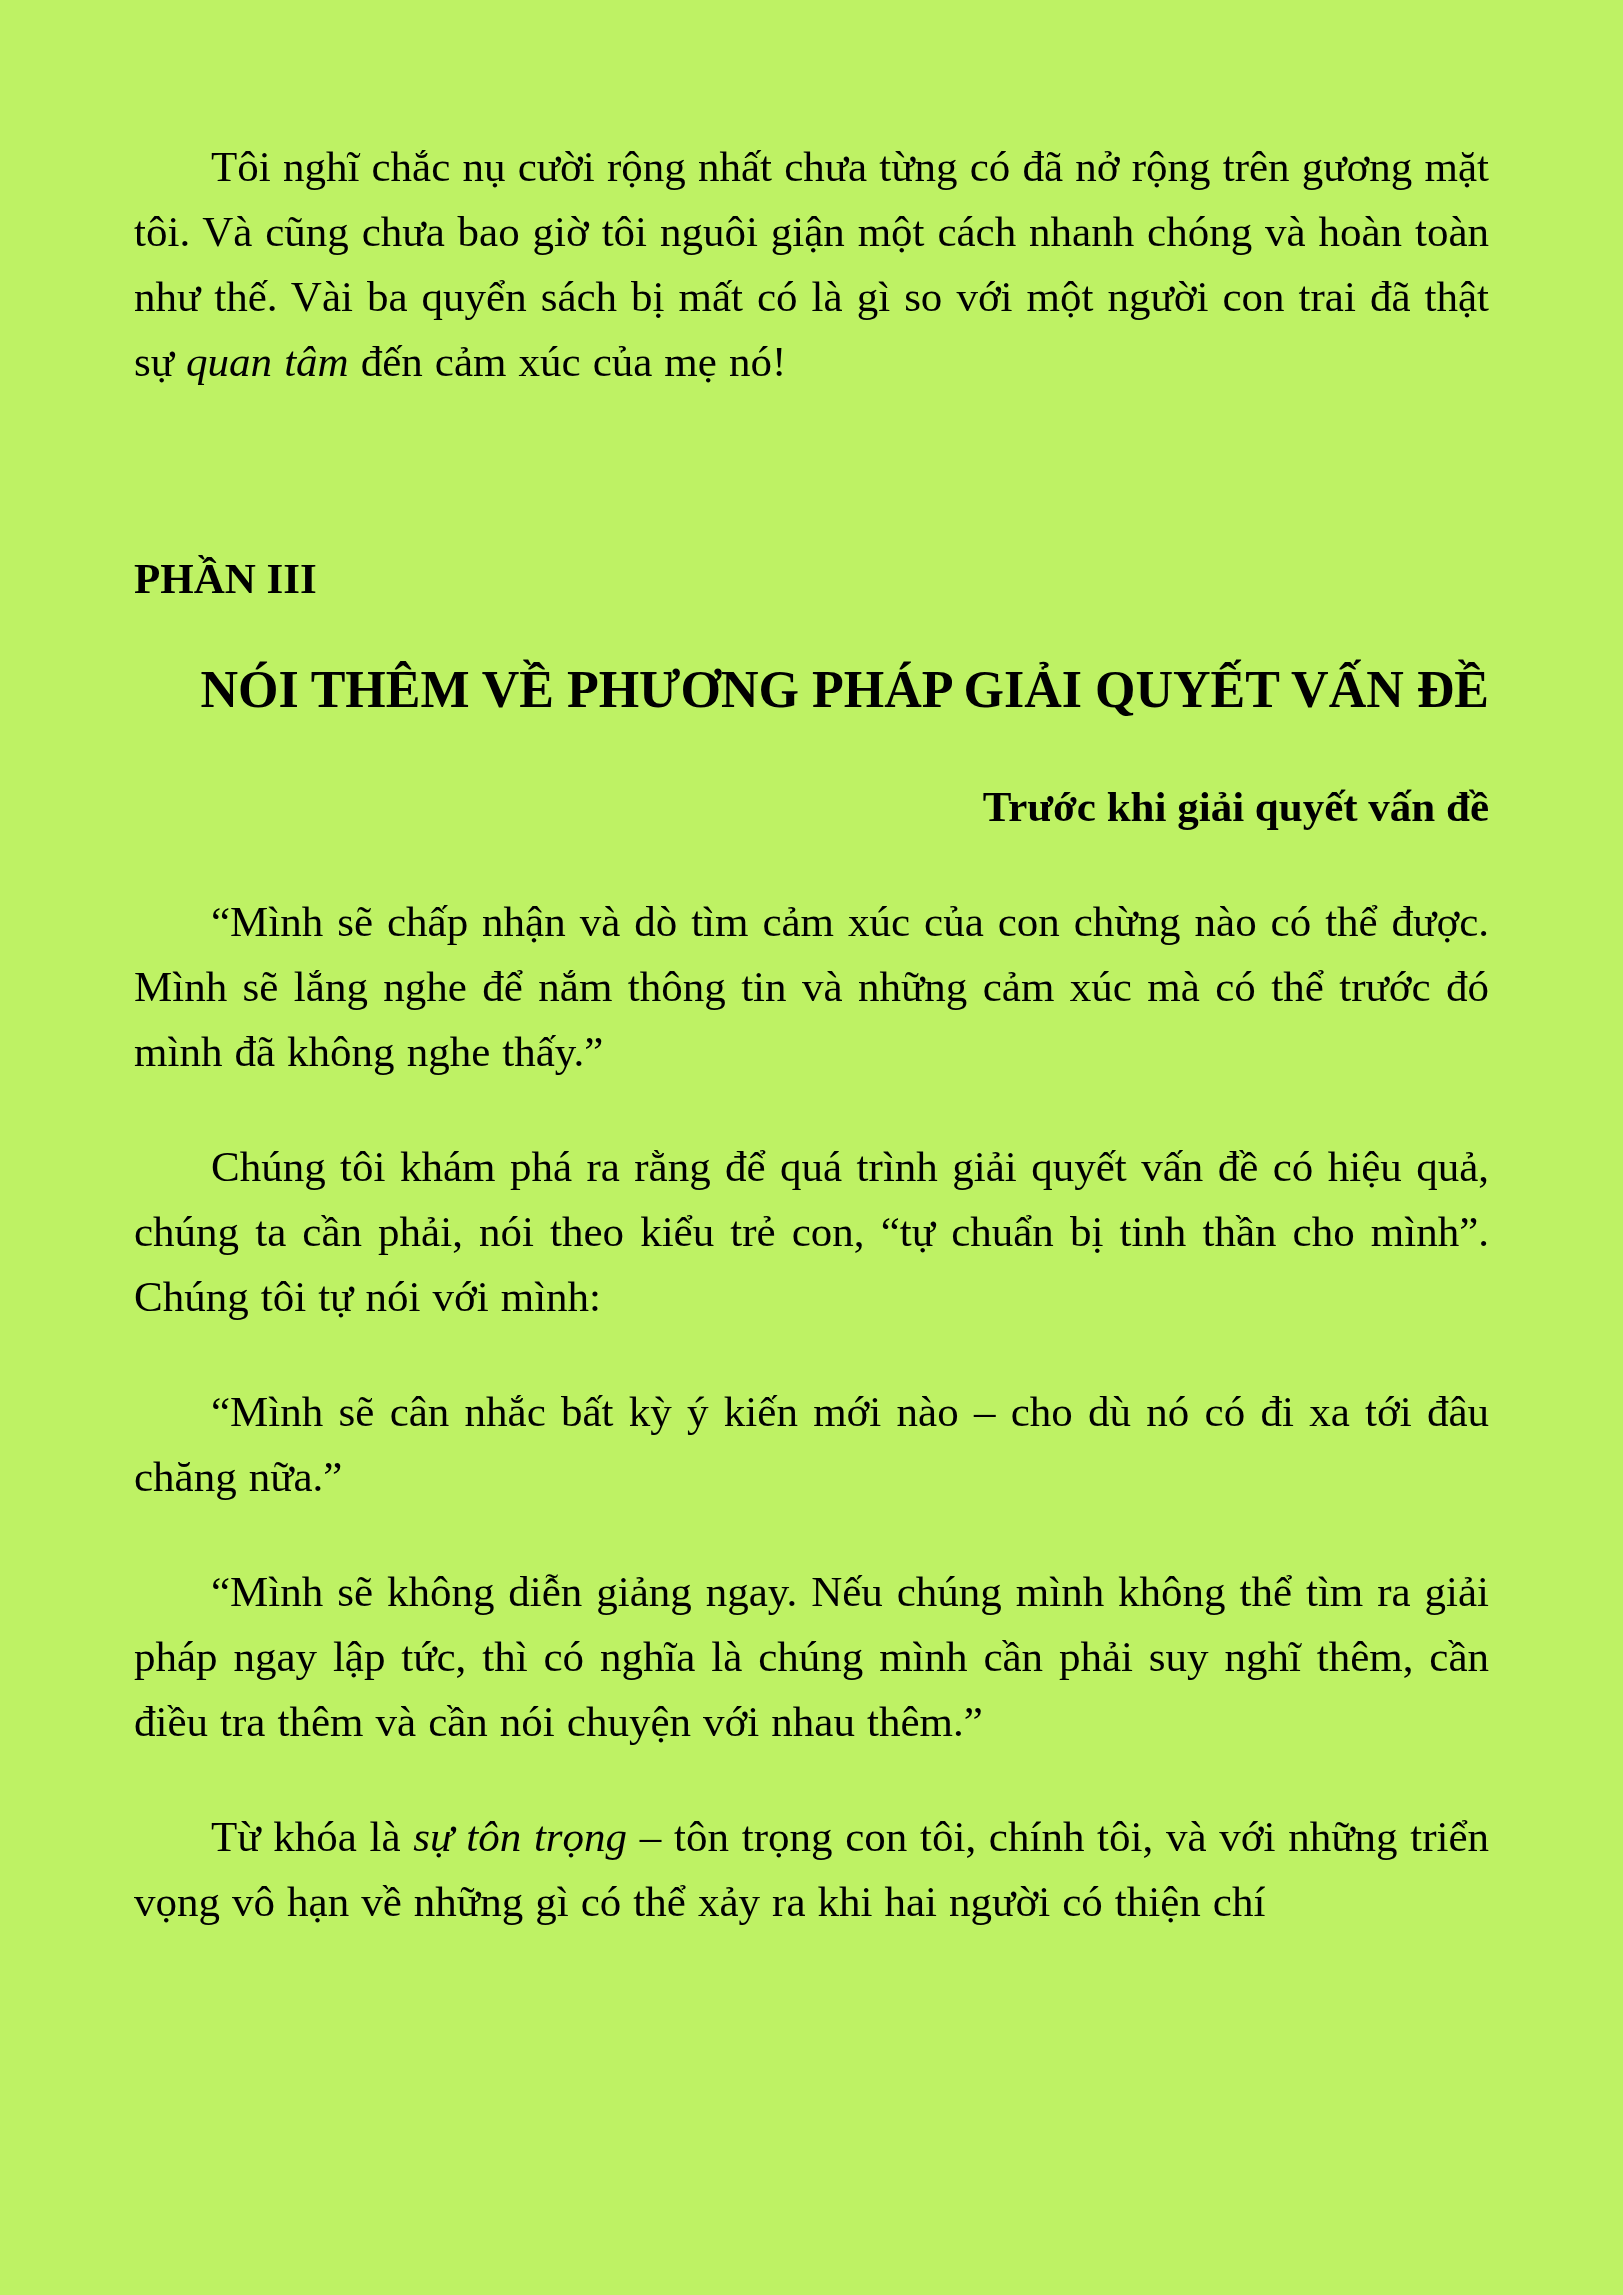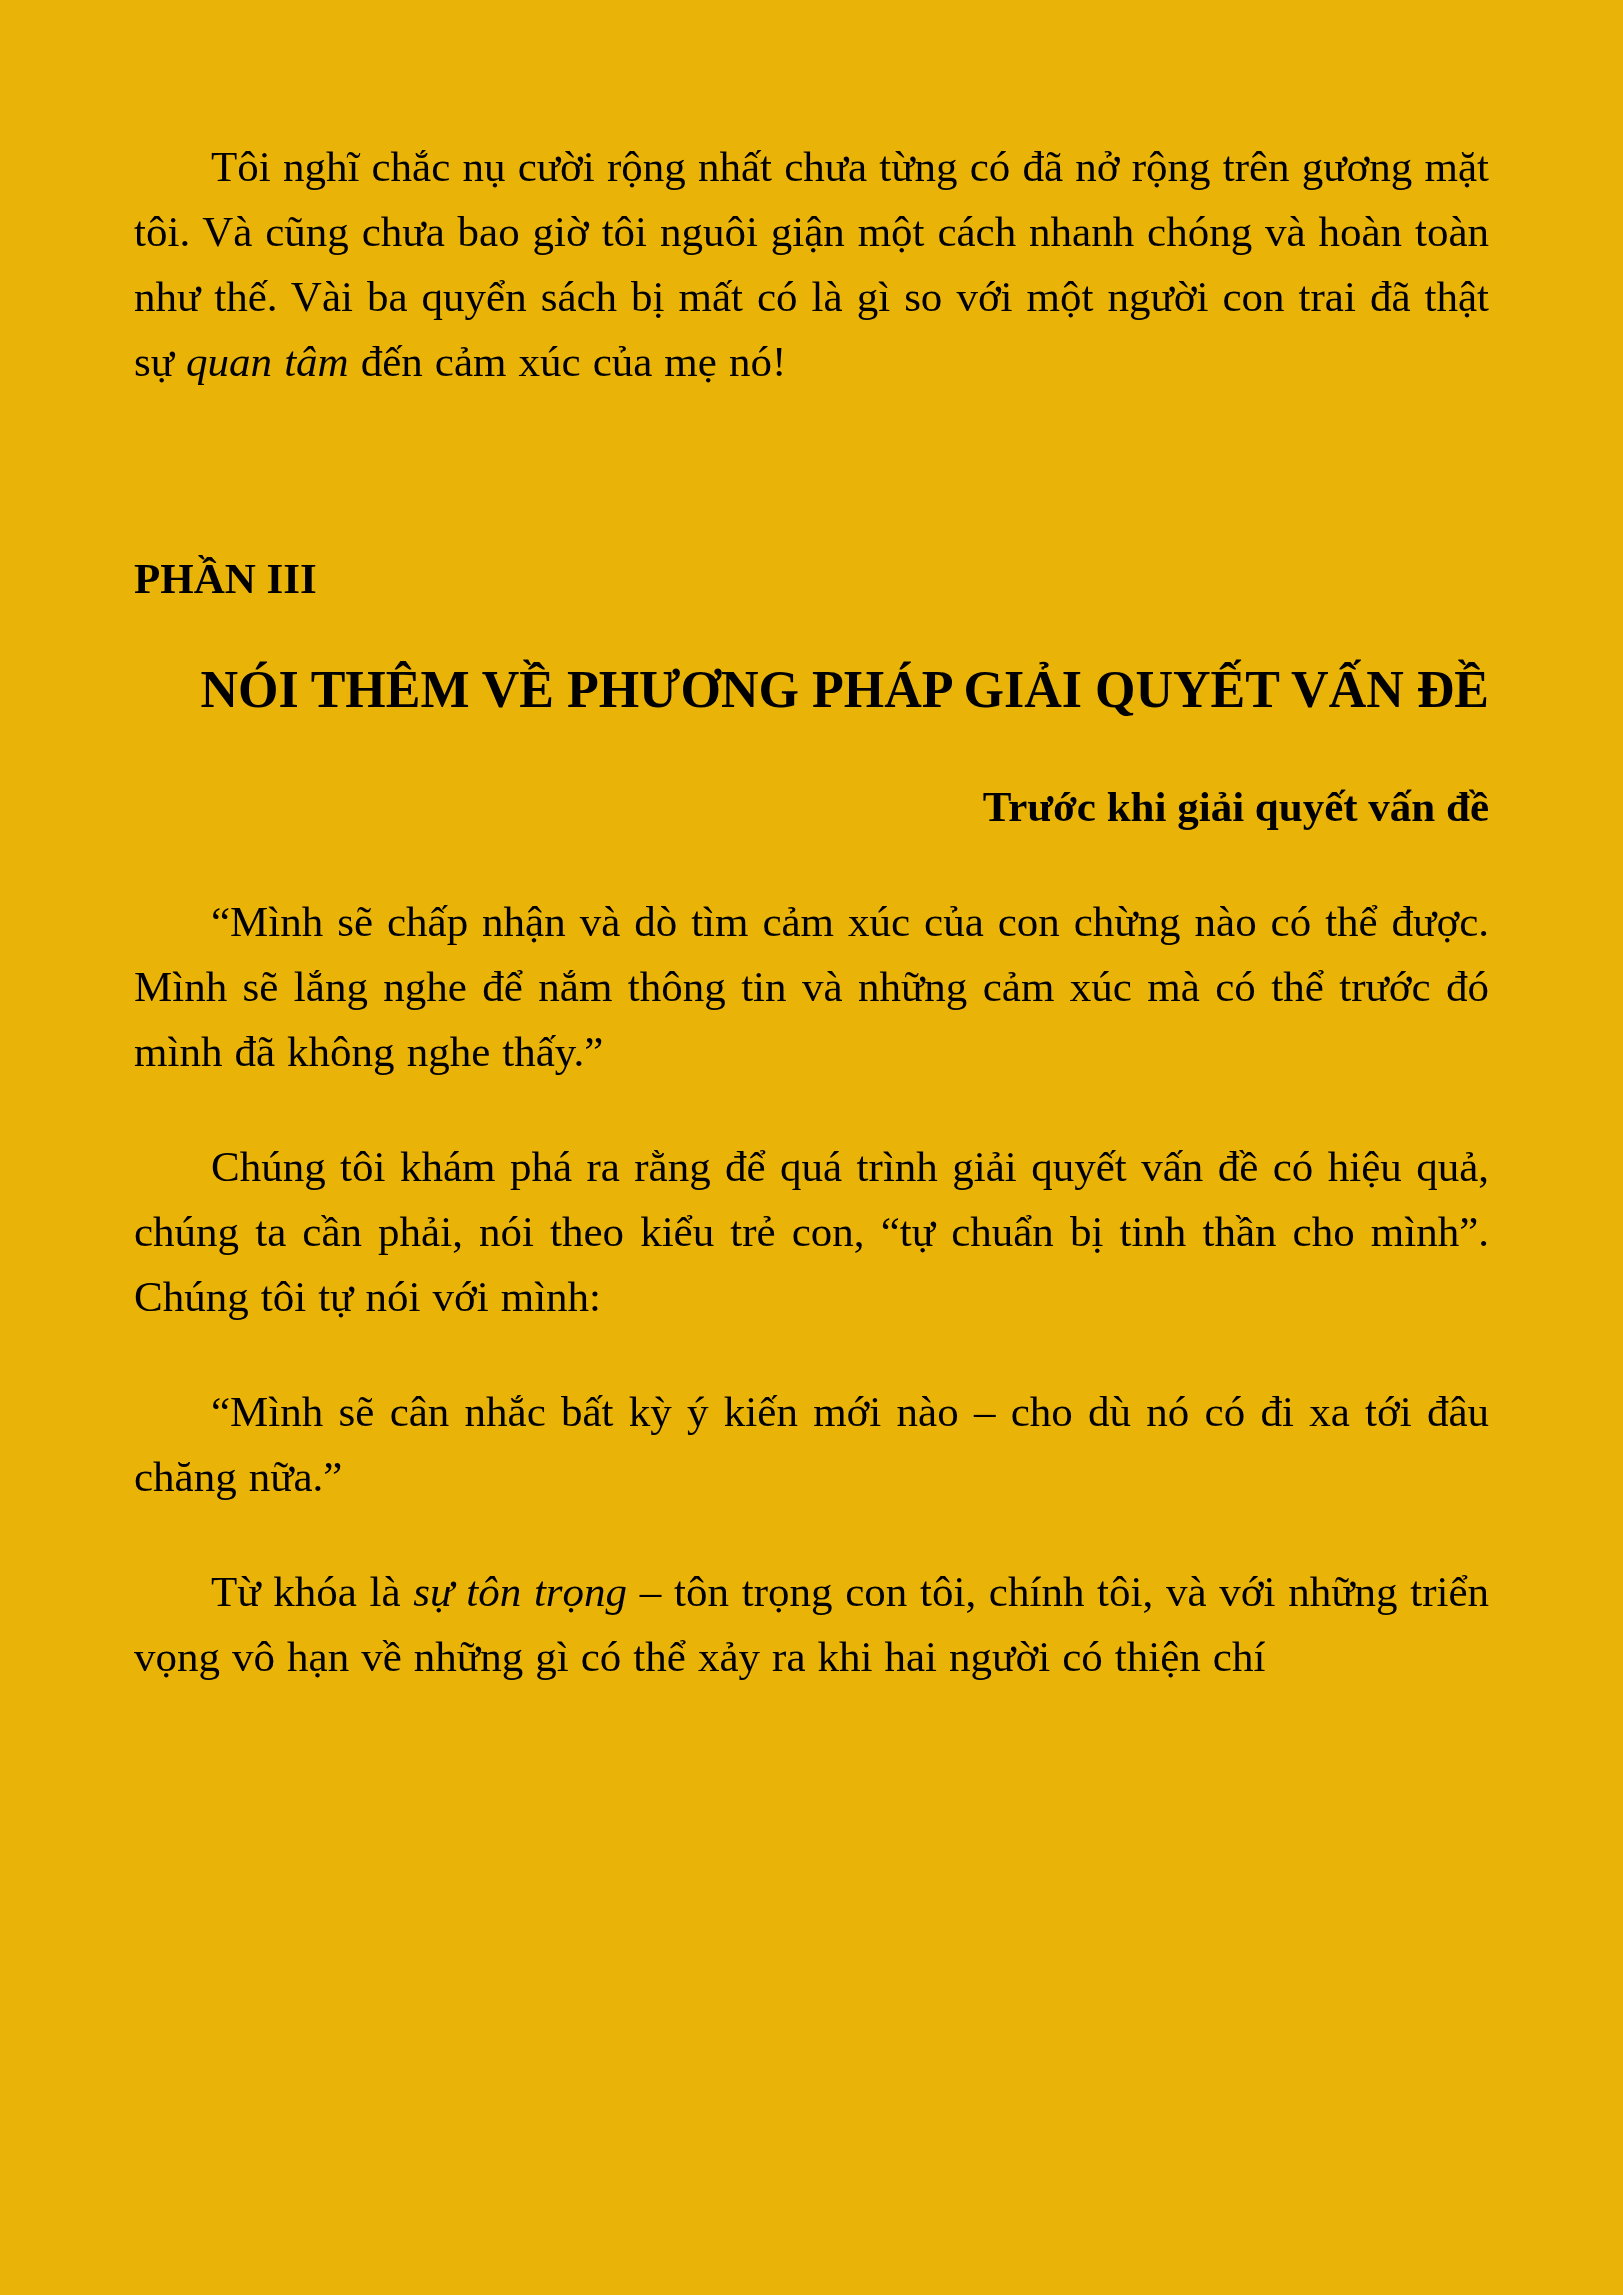--- a/index.html
+++ b/index.html
@@ -4,21 +4,21 @@
 <style>
   html, body {
     margin: 0;
     padding: 0;
     background: #ffffff;
   }
   .page {
     position: relative;
     width: 1623px;
     height: 2295px;
-    background: #eab308;
+    background: #bef264;
     color: #000000;
     font-family: "Liberation Serif", "DejaVu Serif", serif;
     overflow: hidden;
   }
   .content {
     position: absolute;
     left: 134px;
     top: 0;
     width: 1355px;
     padding-top: 134px;
@@ -73,18 +73,19 @@
 
     <h3 class="subheading">Trước khi giải quyết vấn đề</h3>
 
     <p class="body">“Mình sẽ chấp nhận và dò tìm cảm xúc của con chừng nào có thể được. Mình sẽ lắng nghe để nắm thông tin và những cảm xúc mà có thể trước đó mình đã không nghe thấy.”</p>
 
     <p class="body">Chúng tôi khám phá ra rằng để quá trình giải quyết vấn đề có hiệu quả, chúng ta cần phải, nói theo kiểu trẻ con, “tự chuẩn bị tinh thần cho mình”. Chúng tôi tự nói với mình:</p>
 
 
     <p class="body">“Mình sẽ cân nhắc bất kỳ ý kiến mới nào – cho dù nó có đi xa tới đâu chăng nữa.”</p>
 
+    <p class="body">“Mình sẽ không diễn giảng ngay. Nếu chúng mình không thể tìm ra giải pháp ngay lập tức, thì có nghĩa là chúng mình cần phải suy nghĩ thêm, cần điều tra thêm và cần nói chuyện với nhau thêm.”</p>
 
     <p class="body"><span>Từ khóa là </span><em class="italic-phrase">sự tôn trọng</em><span> – tôn trọng con tôi, chính tôi, và với những triển vọng vô hạn về những gì có thể xảy ra khi hai người có thiện chí</span></p>
 
   </div>
 </div>
 
 
 </body></html>

